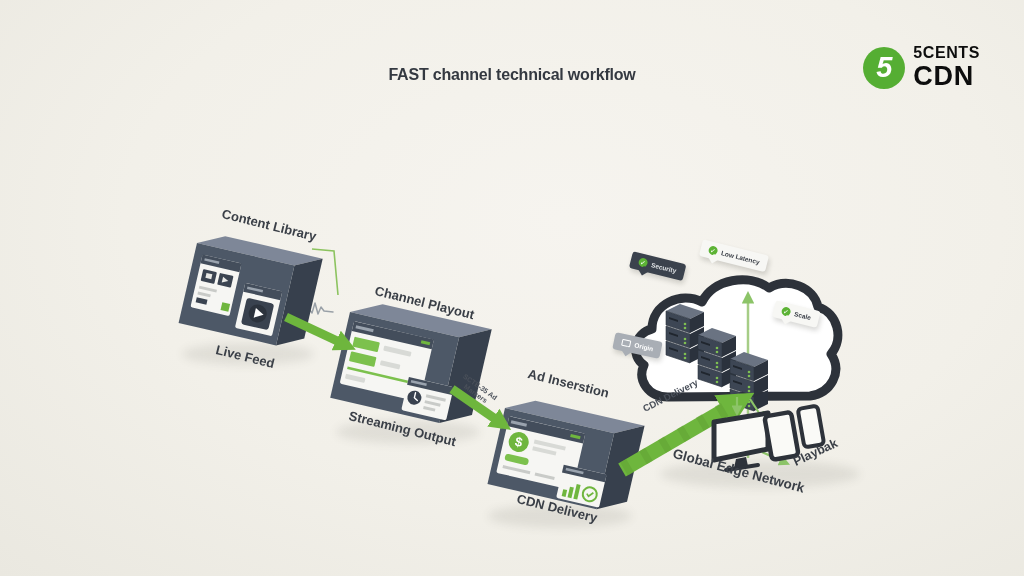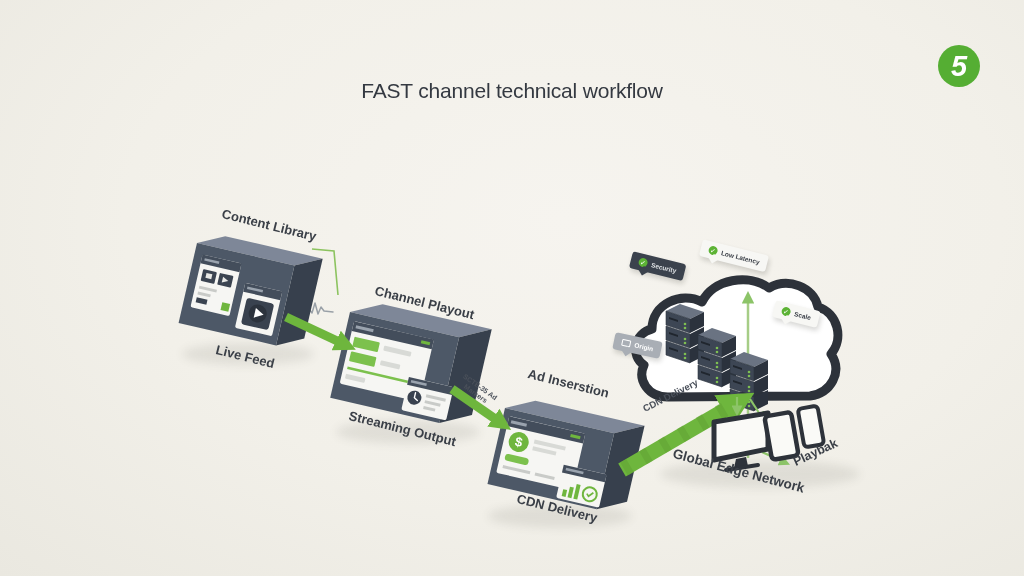--- a/index.html
+++ b/index.html
@@ -4,21 +4,21 @@
 <style>
   html,body{margin:0;padding:0;background:#ddd;}
   .stage{
     position:relative;width:1024px;height:576px;overflow:hidden;
     background:radial-gradient(ellipse at 55% 38%, #f6f4ef 0%, #f2f0e9 55%, #eae8e0 100%);
     font-family:"Liberation Sans", sans-serif;
   }
   svg.scene{position:absolute;left:0;top:0;}
   .title{
     position:absolute;top:66px;left:50%;transform:translateX(-50%);
-    font-size:21px;font-weight:400;color:#343941;letter-spacing:-0.2px;white-space:nowrap;margin-top:13px;
+    font-size:16px;font-weight:700;color:#343941;letter-spacing:-0.2px;white-space:nowrap;
   }
   .logo{position:absolute;top:45px;right:44px;display:flex;align-items:center;gap:8px;}
   .logo-badge{
     width:42px;height:42px;border-radius:50%;background:#55ae33;color:#fff;
     font-weight:800;font-size:29px;font-style:italic;
     display:flex;align-items:center;justify-content:center;
   }
   .logo-text{line-height:1;color:#0d0d0d;font-weight:800;}
   .logo-top{font-size:16px;letter-spacing:.6px;}
   .logo-bottom{font-size:27px;margin-top:2px;letter-spacing:.8px;}
@@ -254,20 +254,24 @@
       <rect x="768" y="414" width="27" height="44" rx="4" fill="#fafaf7" stroke="#2d323a" stroke-width="4.5"></rect>
     </g>
     <g transform="rotate(-10 811 427)">
       <rect x="801" y="407" width="20" height="39" rx="4" fill="#fafaf7" stroke="#2d323a" stroke-width="4"></rect>
     </g>
   </svg>
 
   <div class="title">FAST channel technical workflow</div>
   <div class="logo">
     <div class="logo-badge">5</div>
+    <div class="logo-text">
+      <div class="logo-top">5CENTS</div>
+      <div class="logo-bottom">CDN</div>
+    </div>
   </div>
 
   <div class="lbl" style="left:224px;top:206px;font-size:13px;transform:rotate(14deg)">Content Library</div>
   <div class="lbl" style="left:218px;top:342px;font-size:13px;transform:rotate(14deg)">Live Feed</div>
   <div class="lbl" style="left:377px;top:283px;font-size:13px;transform:rotate(14deg)">Channel Playout</div>
   <div class="lbl" style="left:351px;top:408px;font-size:13px;transform:rotate(14deg)">Streaming Output</div>
   <div class="lbl" style="left:530px;top:366px;font-size:13px;transform:rotate(14deg)">Ad Inserstion</div>
   <div class="lbl" style="left:519px;top:491px;font-size:13px;transform:rotate(14deg)">CDN Delivery</div>
 
   <div class="lbl lbl-sm" style="left:465px;top:372px;font-size:7px;width:42px;white-space:normal;line-height:1.15;text-align:center;transform:rotate(35deg)">SCTE-35 Ad Markers</div>

